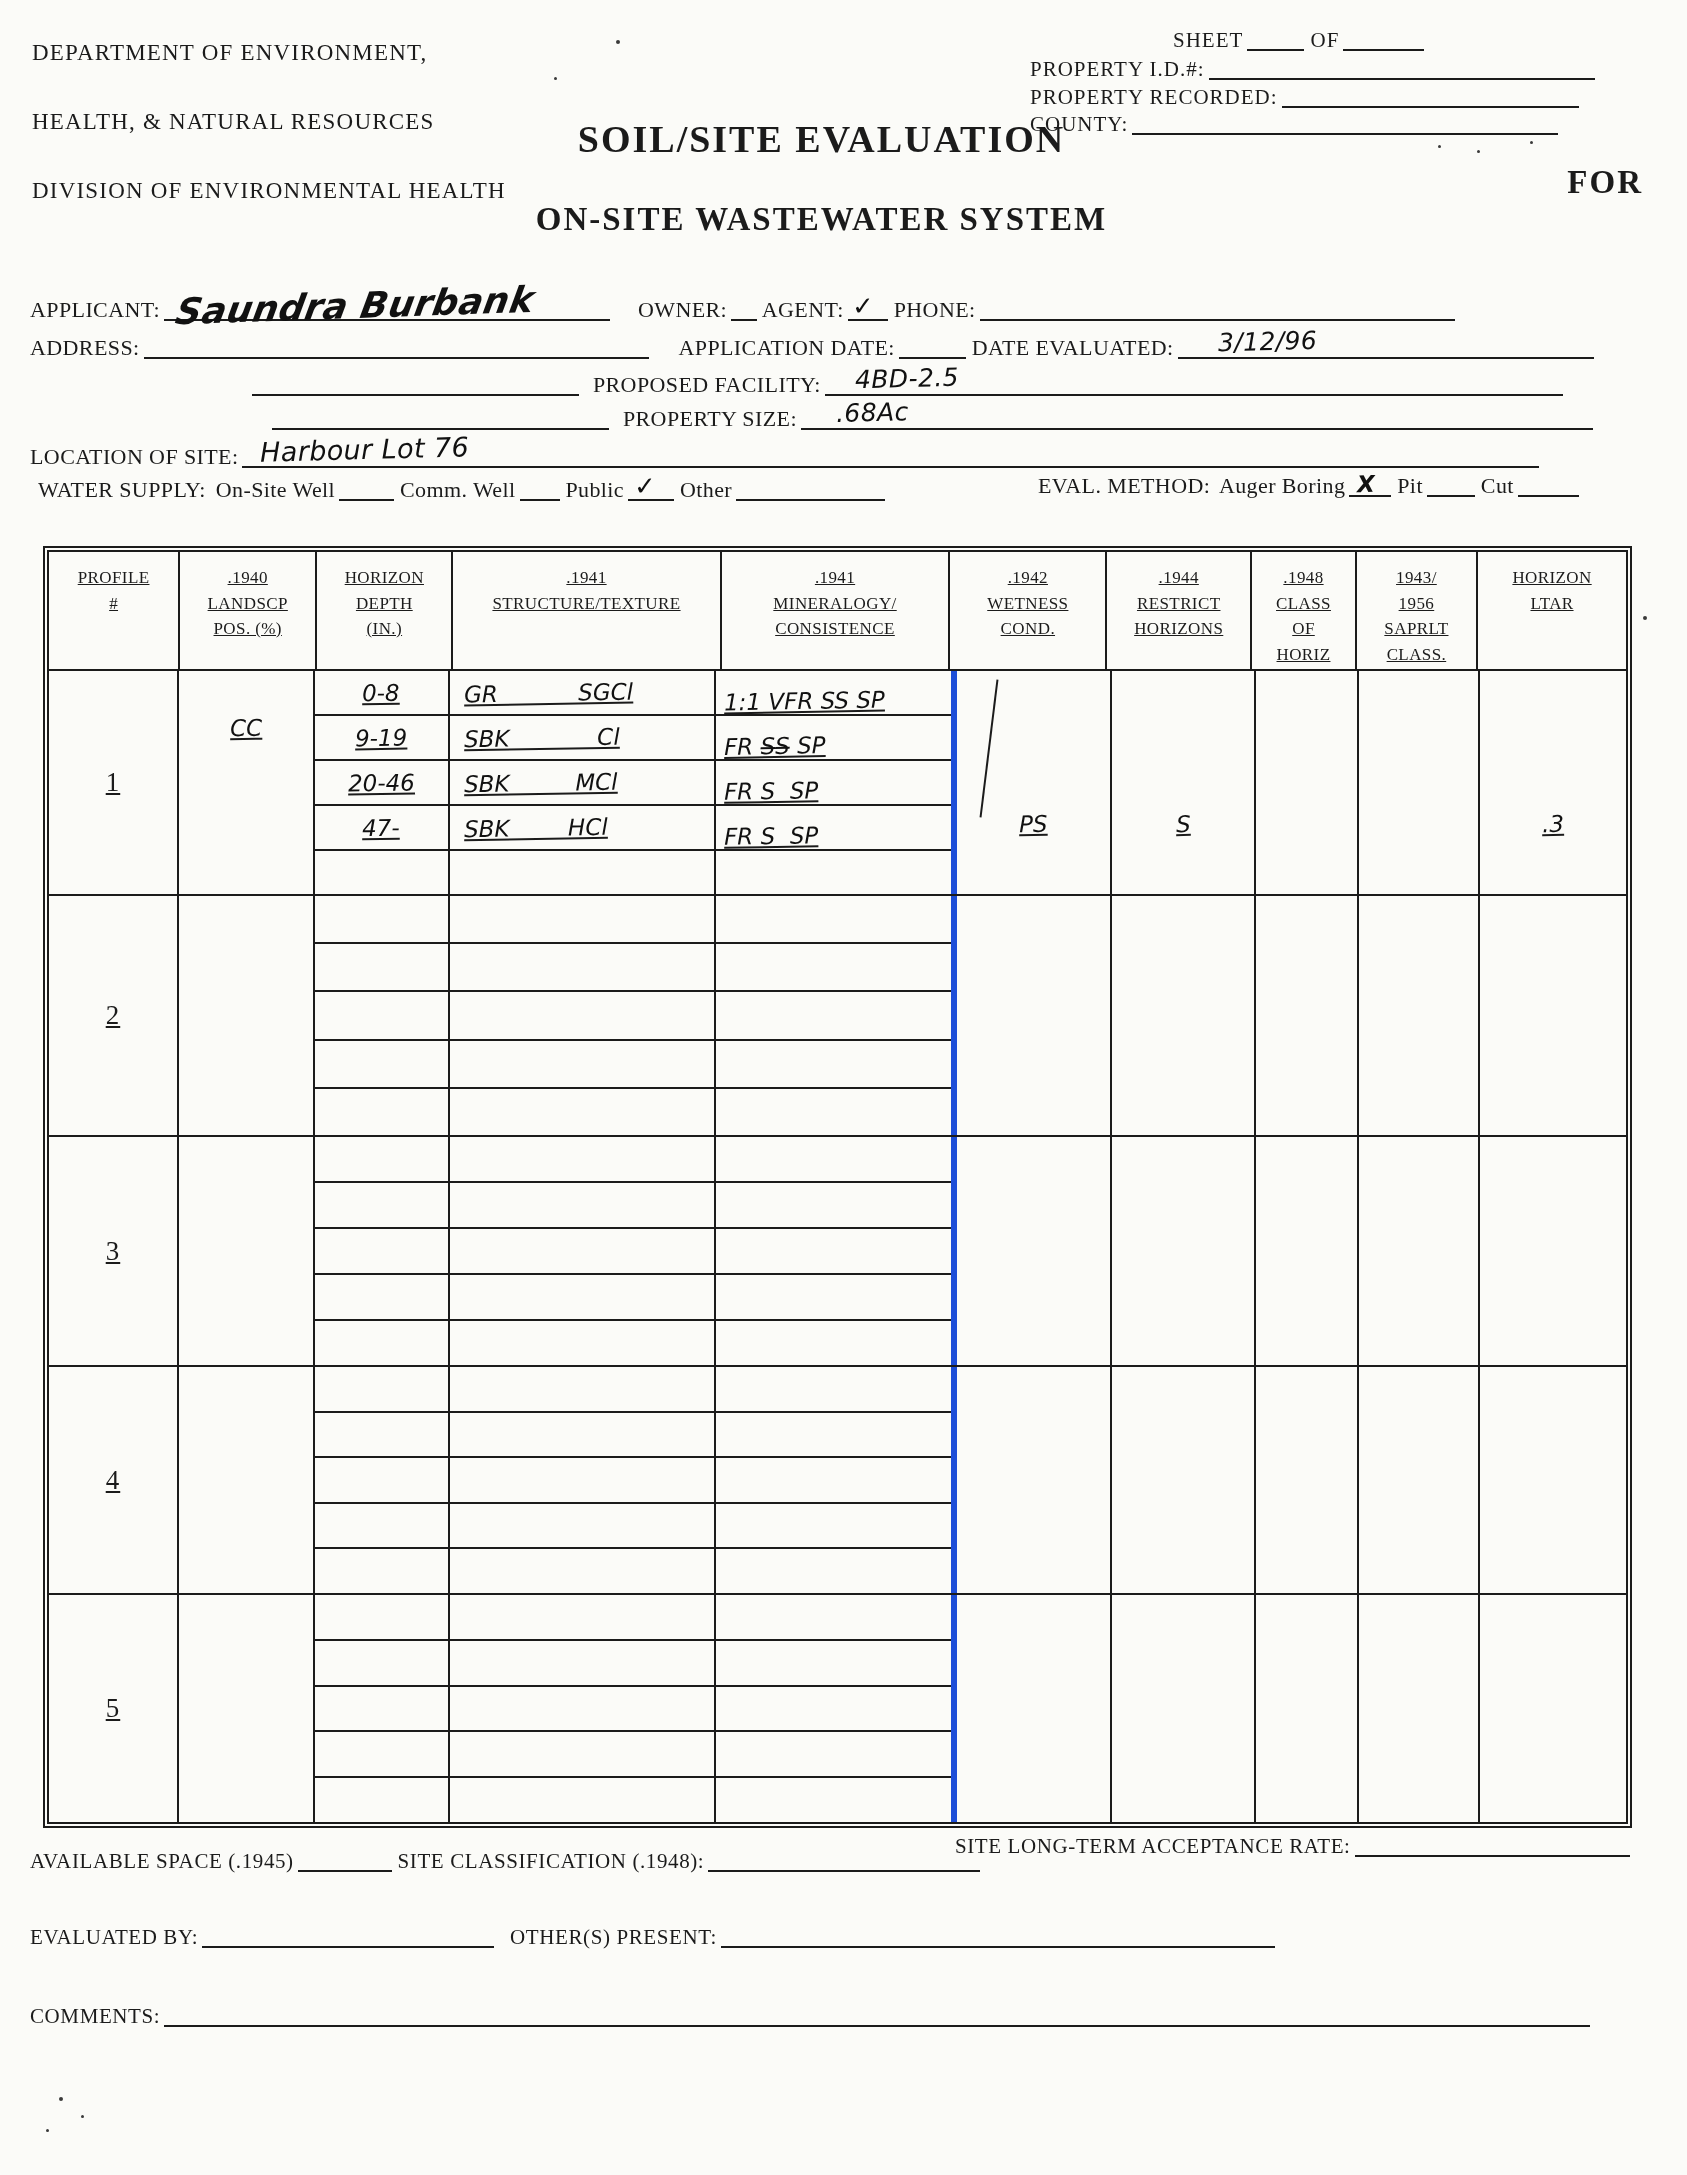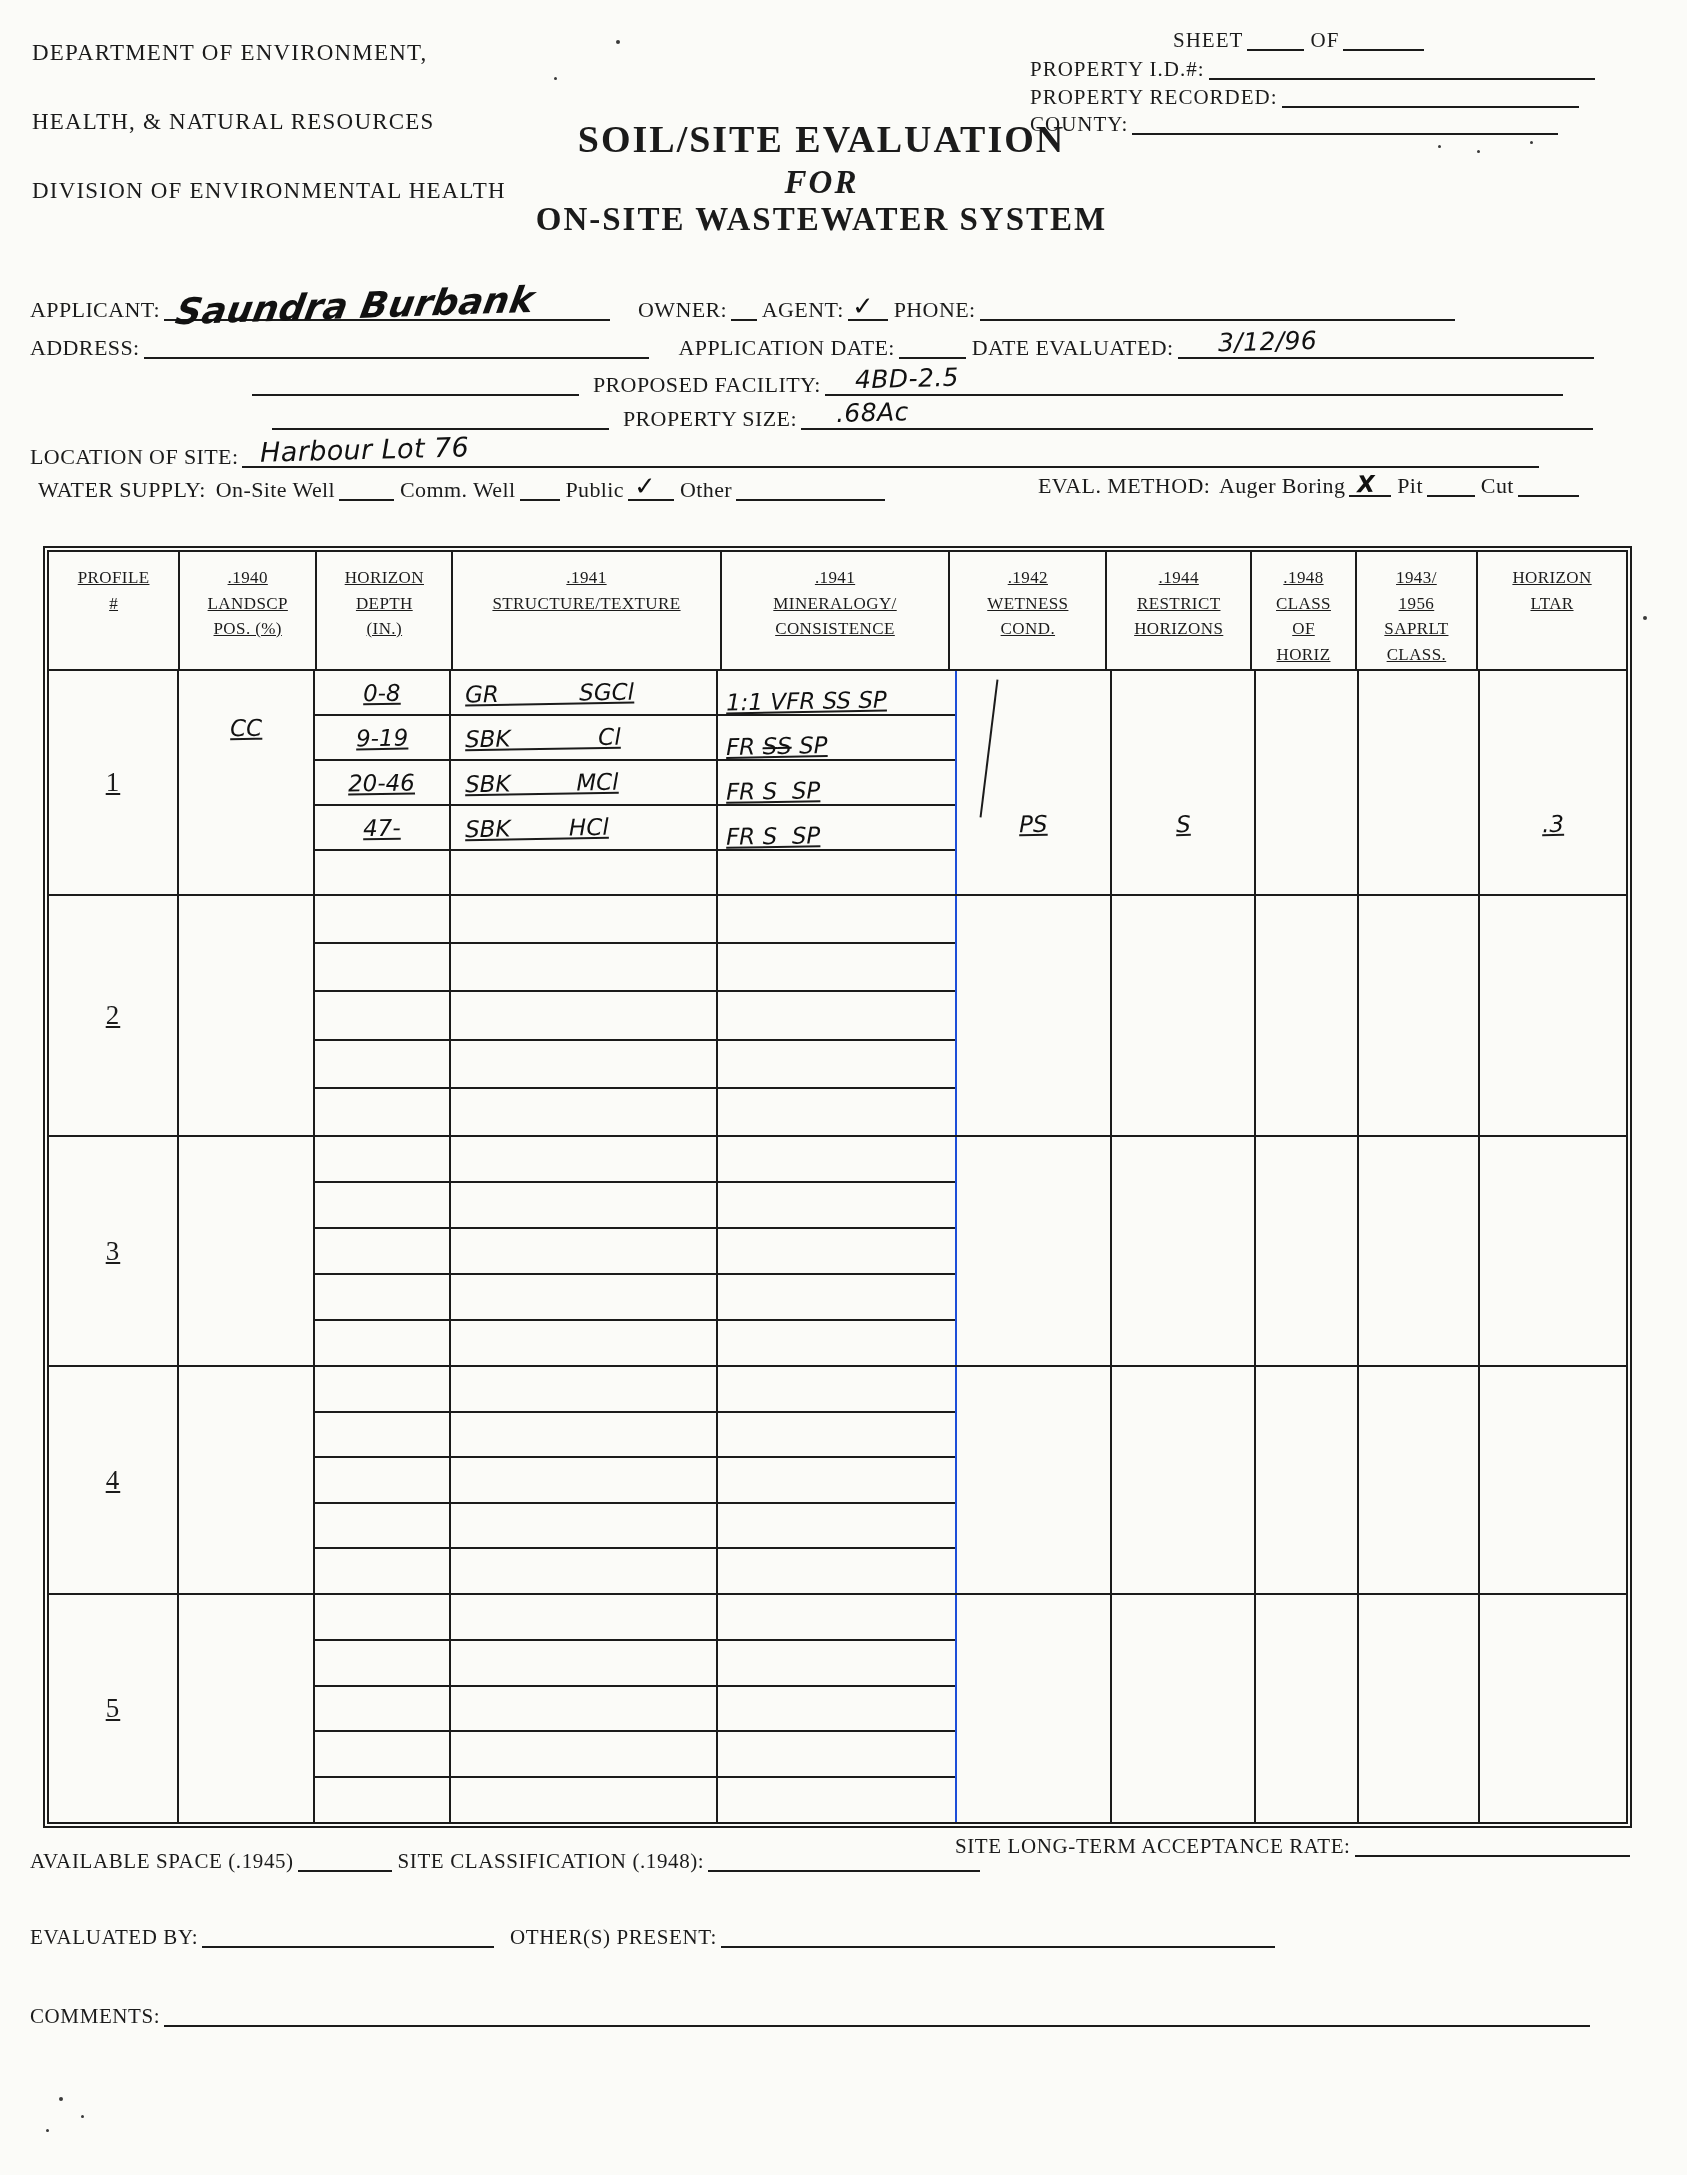--- a/index.html
+++ b/index.html
@@ -39,21 +39,21 @@
   .profile-block { border-top:2px solid #1b1b1b; }
   .cell { box-sizing:border-box; border-right:2px solid #1b1b1b; }
   .cell:last-child { border-right:none; }
   .hcell {
     display:flex; align-items:flex-start; justify-content:center; text-align:center;
     padding-top:13px; font-size:17px; line-height:1.5; letter-spacing:0.4px; white-space:pre-line;
   }
   .w-num{width:133px}.w-land{width:139px}.w-dep{width:138px}.w-str{width:272px}
   .w-min{width:232px}.w-wet{width:159px}.w-res{width:147px}.w-cls{width:106px}
   .w-sap{width:123px}.w-ltr{width:150px}
-  .subgrid { width:642px; display:flex; flex-direction:column; box-sizing:border-box; border-right:2px solid #1d4ed8; }
+  .subgrid { width:642px; display:flex; flex-direction:column; box-sizing:border-box; border-right:6px solid #1d4ed8; }
   .subrow { flex:1; display:flex; border-bottom:2px solid #1b1b1b; }
   .subrow:last-child { border-bottom:none; }
   .sub-dep { width:138px; display:flex; align-items:center; justify-content:center; }
   .sub-str { width:272px; display:flex; align-items:center; padding-left:14px; overflow:visible; }
   .sub-min { width:232px; display:flex; align-items:flex-end; padding-left:8px; overflow:visible; }
   .sub-dep,.sub-str { box-sizing:border-box; border-right:2px solid #1b1b1b; }
   .tcell { display:flex; align-items:center; justify-content:center; }
   .tcell.low { align-items:flex-end; padding-bottom:57px; }
   .num-cell { font-size:27px; letter-spacing:1px; }
   .land-cell { align-items:flex-start; padding-top:44px; }
@@ -80,21 +80,21 @@
     <span class="lbl">PROPERTY I.D.#:</span><span class="fill" style="width:386px"></span>
   </div>
   <div class="abs toprt" style="left:1030px; top:85px;">
     <span class="lbl">PROPERTY RECORDED:</span><span class="fill" style="width:297px"></span>
   </div>
   <div class="abs toprt" style="left:1030px; top:112px;">
     <span class="lbl">COUNTY:</span><span class="fill" style="width:426px"></span>
   </div>
 
   <div class="abs title1" style="left:0; top:117px; width:1643px; text-align:center;">SOIL/SITE EVALUATION</div>
-  <div class="abs title2" style="left:0; top:164px; width:1643px; text-align:center;font-style:italic;">FOR</div>
+  <div class="abs title2" style="left:0; top:164px; width:1643px; text-align:right;">FOR</div>
   <div class="abs title2" style="left:0; top:201px; width:1643px; text-align:center;">ON-SITE WASTEWATER SYSTEM</div>
 
   <div class="abs formline" style="left:30px; top:297px;">
     <span class="lbl">APPLICANT:</span><span class="fill" style="width:446px"><span class="hw hw-in sig">Saundra Burbank</span></span>
     <span class="lbl" style="margin-left:22px">OWNER:</span><span class="fill" style="width:26px"></span>
     <span class="lbl">AGENT:</span><span class="fill" style="width:40px"><span class="hw hw-in chk" style="left:4px">✓</span></span>
     <span class="lbl">PHONE:</span><span class="fill" style="width:475px"></span>
   </div>
 
   <div class="abs formline" style="left:30px; top:335px;">

